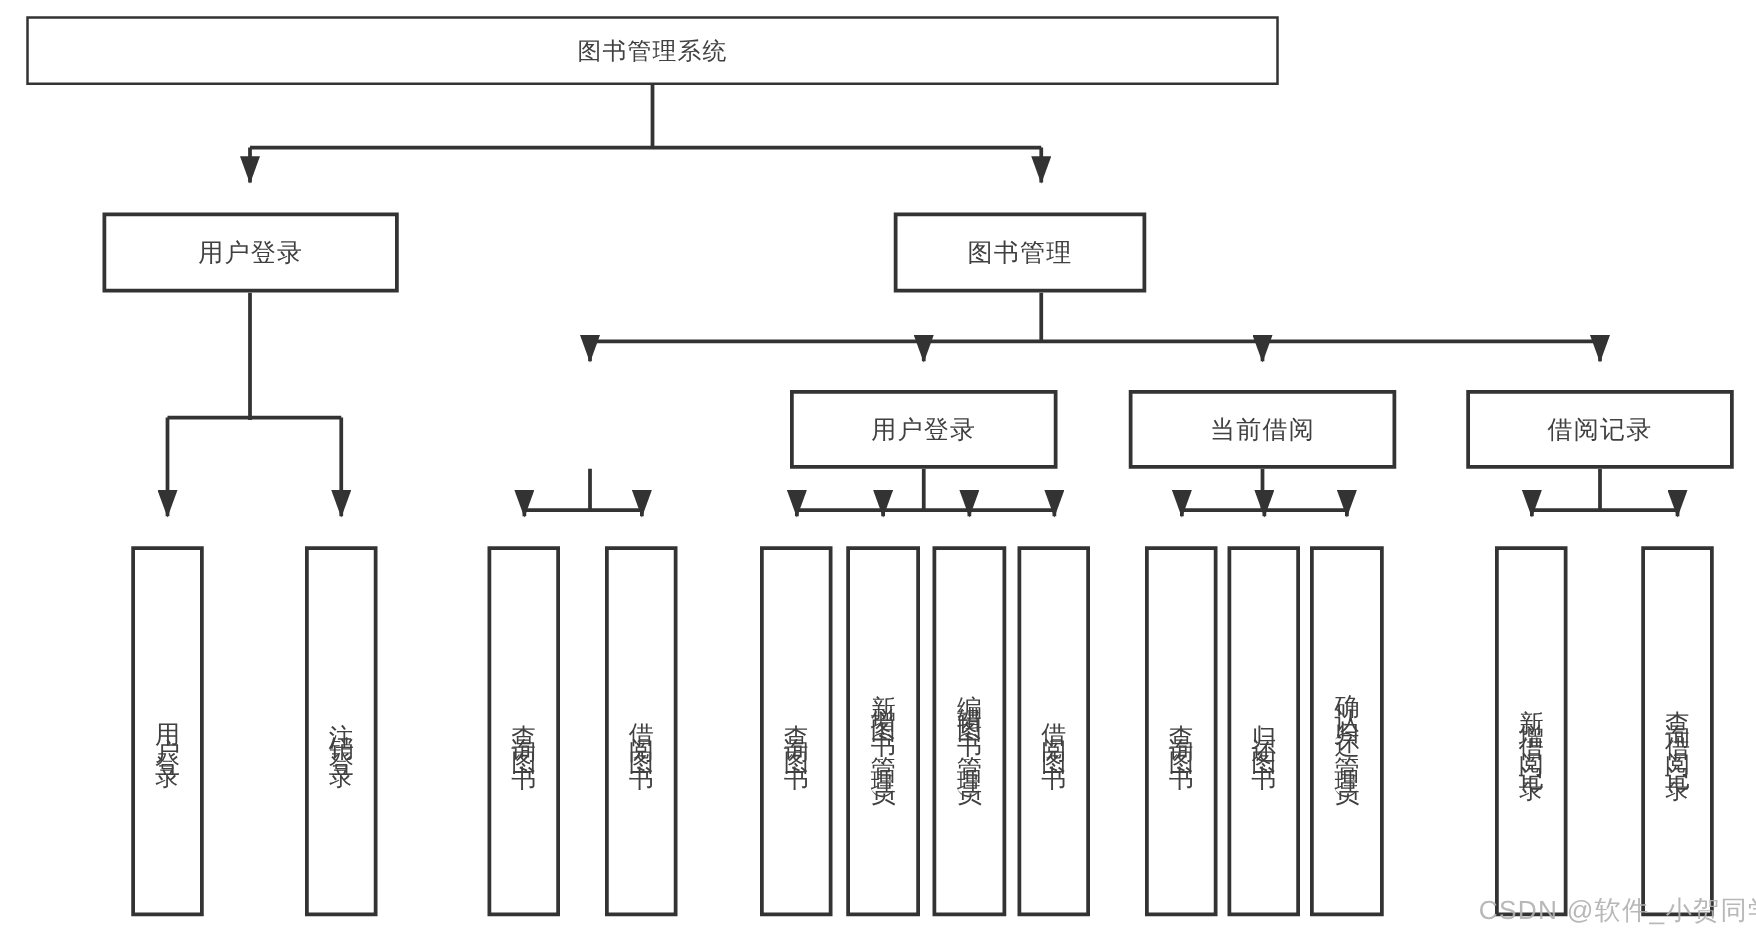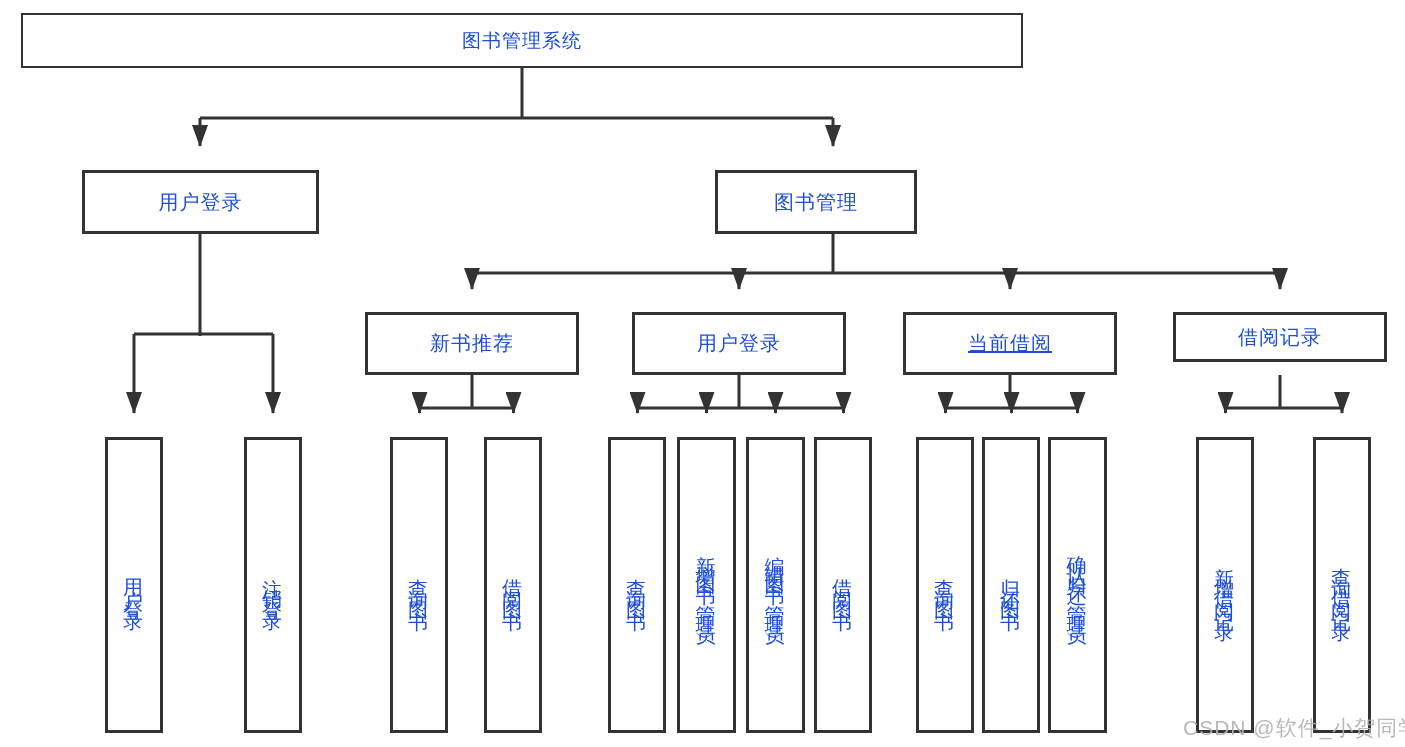--- a/index.html
+++ b/index.html
@@ -12,21 +12,21 @@
   }
   .stage { position: absolute; left: 0; top: 0; width: 1405px; height: 747px; }
   svg.connectors { position: absolute; left: 0; top: 0; width: 1405px; height: 747px; z-index: 1; }
   .ln { stroke: #333333; stroke-width: 3; fill: none; }
 
   .box {
     position: absolute;
     box-sizing: border-box;
     background: #ffffff;
     border: 3px solid #333333;
-    color: #1d4ed8;
+    color: #404040;
     display: flex;
     align-items: center;
     justify-content: center;
     z-index: 2;
     font-size: 20px;
     letter-spacing: 1px;
   }
   .box.root { border-width: 2px; font-size: 19px; }
   .vbox {
     writing-mode: vertical-rl;
@@ -101,30 +101,27 @@
     <span>图书管理系统</span>
   </div>
 
   <div class="box" style="left:82px; top:170px; width:237px; height:64px;">
     <span>用户登录</span>
   </div>
   <div class="box" style="left:715px; top:170px; width:202px; height:64px;">
     <span>图书管理</span>
   </div>
 
-  <div class="box" style="left:365px; top:312px; width:214px; height:63px;">
-    <span>新书推荐</span>
-  </div>
   <div class="box" style="left:632px; top:312px; width:214px; height:63px;">
     <span>用户登录</span>
   </div>
-  <div class="box" style="left:903px; top:312px; width:214px; height:63px;text-decoration:underline;">
+  <div class="box" style="left:903px; top:312px; width:214px; height:63px;">
     <span>当前借阅</span>
   </div>
-  <div class="box" style="left:1173px; top:312px; width:214px; height:50px;">
+  <div class="box" style="left:1173px; top:312px; width:214px; height:63px;">
     <span>借阅记录</span>
   </div>
 
   <div class="box vbox" style="left:105px; top:437px; width:58px; height:296px;">
     <span>用户登录</span>
   </div>
   <div class="box vbox" style="left:244px; top:437px; width:58px; height:296px;">
     <span>注销登录</span>
   </div>
 

